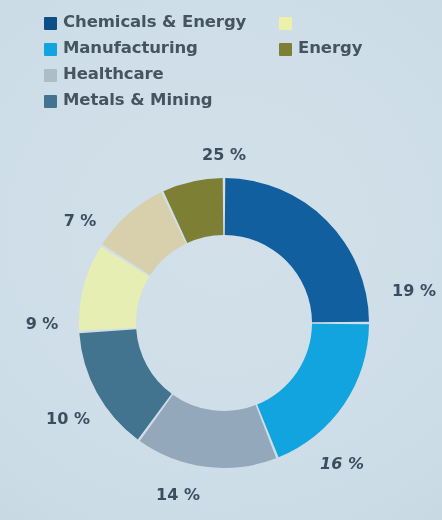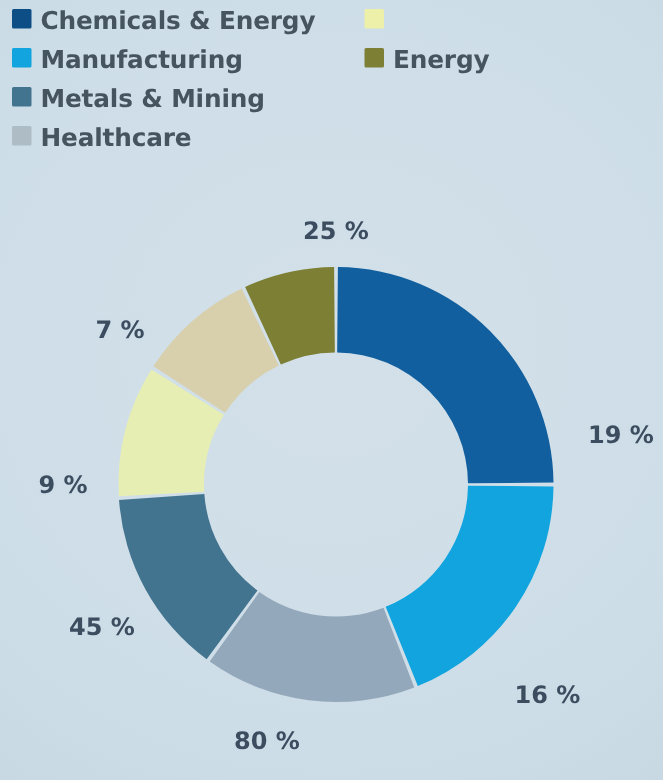--- a/index.html
+++ b/index.html
@@ -36,24 +36,25 @@
   }
   .legend-col {
     position: absolute;
     top: 6px;
   }
   #legend-col-left  { left: 8px;  }
   #legend-col-right { left: 243px; }
 
   .legend-item {
     display: flex;
-    align-items: flex-start;
+    align-items: flex-end;
     height: 24px;
     margin-bottom: 2px;
     white-space: nowrap;
+    margin-left: 36px;
   }
   .legend-swatch {
     width: 13px;
     height: 13px;
     flex: 0 0 13px;
     margin-right: 6px;
     border-radius: 1px;
   }
   .legend-label {
     font-size: 16.5px;
@@ -100,26 +101,26 @@
     <div class="legend-col" id="legend-col-left">
         <div class="legend-item">
           <span class="legend-swatch" style="background: rgb(14, 78, 134);"></span>
           <span class="legend-label">Chemicals &amp; Energy</span>
         </div>
         <div class="legend-item">
           <span class="legend-swatch" style="background: rgb(17, 164, 222);"></span>
           <span class="legend-label">Manufacturing</span>
         </div>
         <div class="legend-item">
+          <span class="legend-swatch" style="background: rgb(174, 188, 198);"></span>
+          <span class="legend-label">Healthcare</span>
+        </div>
+        <div class="legend-item">
           <span class="legend-swatch" style="background: rgb(67, 116, 143);"></span>
           <span class="legend-label">Metals &amp; Mining</span>
-        </div>
-        <div class="legend-item">
-          <span class="legend-swatch" style="background: rgb(174, 188, 198);"></span>
-          <span class="legend-label">Healthcare</span>
         </div>
       </div>
     <div class="legend-col" id="legend-col-right">
         <div class="legend-item">
           <span class="legend-swatch" style="background: rgb(236, 240, 168);"></span>
         </div>
         <div class="legend-item">
           <span class="legend-swatch" style="background: rgb(125, 127, 53);"></span>
           <span class="legend-label">Energy</span>
         </div>
@@ -134,21 +135,21 @@
           <path d="M276.20 340.28 A145 145 0 0 1 139.80 323.05 L172.90 276.64 A88 88 0 0 0 255.68 287.10 Z" fill="#93a8bb"></path>
           <path d="M137.75 321.56 A145 145 0 0 1 79.37 215.37 L136.23 211.29 A88 88 0 0 0 171.66 275.74 Z" fill="#43748f"></path>
           <path d="M79.21 212.84 A145 145 0 0 1 100.90 128.38 L149.29 158.50 A88 88 0 0 0 136.13 209.76 Z" fill="#e6eeb4"></path>
           <path d="M102.26 126.24 A145 145 0 0 1 161.12 74.34 L185.84 125.71 A88 88 0 0 0 150.11 157.20 Z" fill="#d8cfac"></path>
           <path d="M163.41 73.27 A145 145 0 0 1 222.73 60.01 L223.23 117.00 A88 88 0 0 0 187.23 125.05 Z" fill="#7d7f35"></path>
         </g>
     </svg>
     <div id="slice-label-layer">
         <div class="slice-label" style="left: 224px; top: 36px;">25 %</div>
         <div class="slice-label" style="left: 414px; top: 172px; text-align: center;">19 %</div>
-        <div class="slice-label" style="left: 365px; top: 345px;">16 %</div>
-        <div class="slice-label" style="left: 178px; top: 376px;">80 %</div>
-        <div class="slice-label" style="left: 68px; top: 300px;">45 %</div>
+        <div class="slice-label" style="left: 342px; top: 345px; font-style: italic;">16 %</div>
+        <div class="slice-label" style="left: 178px; top: 376px;">14 %</div>
+        <div class="slice-label" style="left: 68px; top: 300px;">10 %</div>
         <div class="slice-label" style="left: 42px; top: 205px;">9 %</div>
         <div class="slice-label" style="left: 80px; top: 102px;">7 %</div>
       </div>
   </div>
 
 </div>
 
 </body></html>

